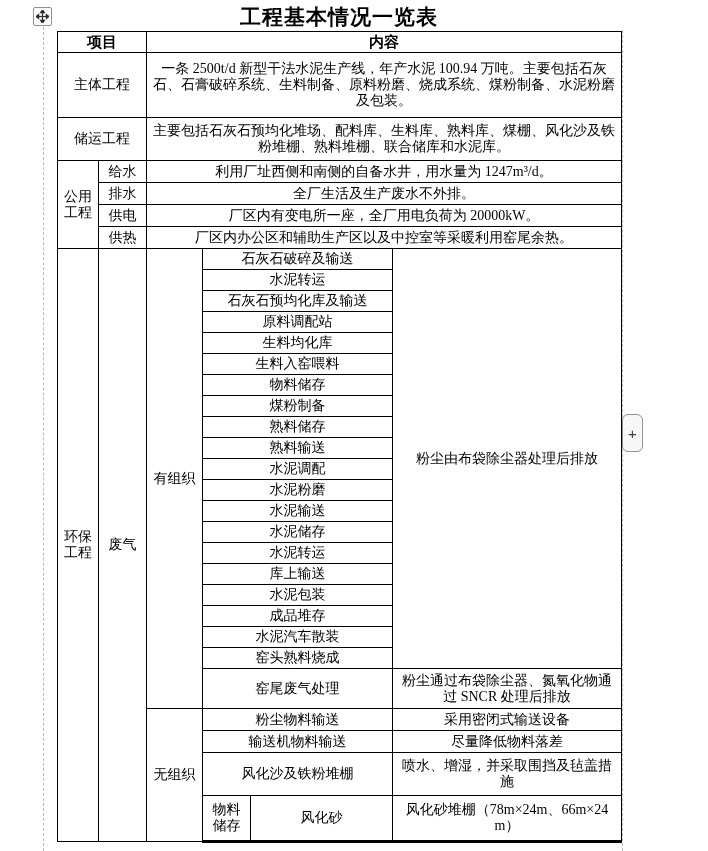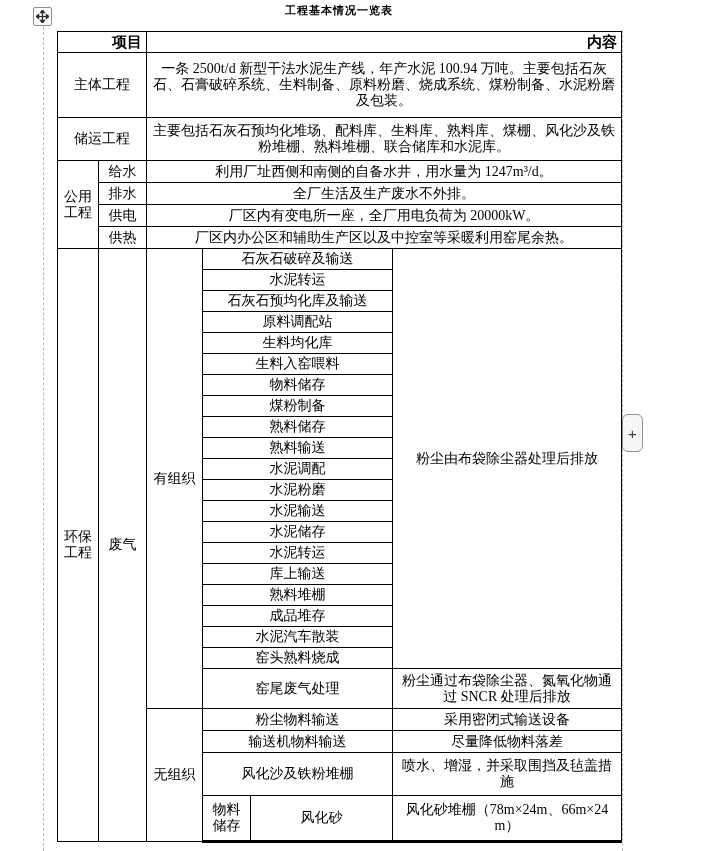--- a/index.html
+++ b/index.html
@@ -15,41 +15,41 @@
   
   .move-handle{
     position:absolute;left:33px;top:7px;width:19px;height:19px;
     background:#fbfbfb;border:1px solid #8f8f8f;border-radius:2px;
     box-sizing:border-box;display:flex;align-items:center;justify-content:center;
     cursor:move;
   }
   
   .doc-title{
     position:absolute;left:57px;top:3px;width:564px;text-align:center;
-    font-size:11px;font-weight:bold;letter-spacing:1px;
+    font-size:21px;font-weight:bold;letter-spacing:1px;
   }
   
   .expand-btn{
     position:absolute;left:622px;top:414px;width:21px;height:38px;
     background:#f7f7f7;border:1px solid #919191;border-radius:6px;
     box-sizing:border-box;color:#3c3c3c;font-size:15px;line-height:1;
     display:flex;align-items:center;justify-content:center;
     font-family:"Liberation Sans","DejaVu Sans",sans-serif;cursor:pointer;
   }
   
   table.main{
     position:absolute;left:57px;top:31px;width:564px;
     border-collapse:collapse;table-layout:fixed;
   }
   table.main th,table.main td{
     border:1px solid #000;font-size:14px;line-height:16px;
     padding:0 4px;text-align:center;vertical-align:middle;
     box-sizing:border-box;overflow:hidden;word-break:break-all;
   }
-  table.main th{font-size:15px;font-weight:bold;line-height:20px;text-align:right;}
+  table.main th{font-size:15px;font-weight:bold;line-height:20px;}
   tr.hdr>*{border-top:3px solid #000;border-bottom:2px solid #000;}
   tr.last>td{border-bottom:3px solid #000;}
   td.content{text-align:justify;padding:0 5px;}
   td.left{text-align:justify;padding:0 5px;margin-top:9px;}
   .rh21{height:21px}.rh22{height:22px}.rh40{height:40px}
   .rh43{height:43px}.rh46{height:46px}.rh65{height:65px}
 </style>
 </head>
 <body>
 
@@ -164,21 +164,21 @@
   <tr class="rh21">
         <td colspan="2">水泥储存</td>
       </tr>
   <tr class="rh21">
         <td colspan="2">水泥转运</td>
       </tr>
   <tr class="rh21">
         <td colspan="2">库上输送</td>
       </tr>
   <tr class="rh21">
-        <td colspan="2">熟料堆棚</td>
+        <td colspan="2">水泥包装</td>
       </tr>
   <tr class="rh21">
         <td colspan="2">成品堆存</td>
       </tr>
   <tr class="rh21">
         <td colspan="2">水泥汽车散装</td>
       </tr>
   <tr class="rh21">
         <td colspan="2">窑头熟料烧成</td>
       </tr>

